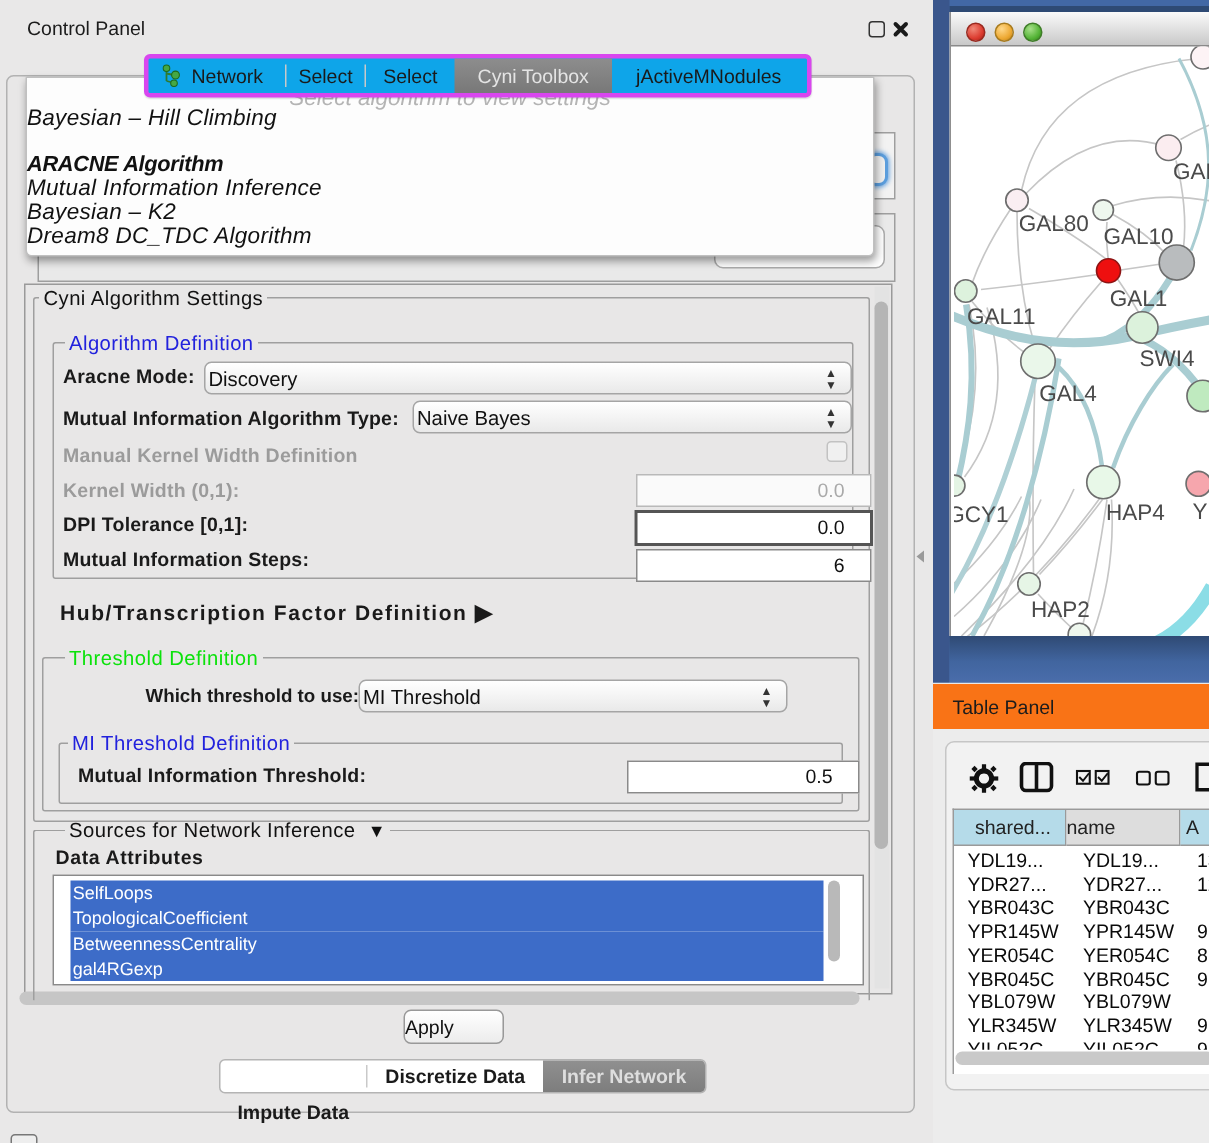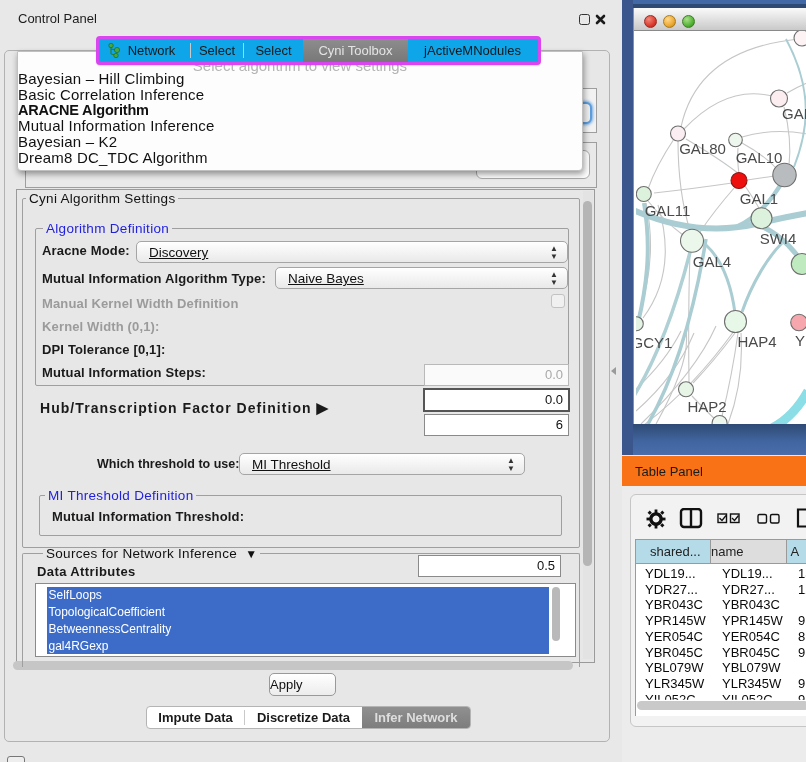--- a/index.html
+++ b/index.html
@@ -24,33 +24,33 @@
 .field-sliver{left:450px;top:7px;width:112px;height:27px;background:#fdfdfd;border:1px solid #aaa;border-radius:6px;}
 
 #spane{left:11px;top:138px;width:577px;height:472px;border:1px solid #9a9a9a;background:#e8e7e7;}
 #vscroll{left:578px;top:140px;width:10px;height:468px;background:#e3e3e3;}
 #vthumb{left:0px;top:10px;width:9px;height:365px;background:#b5b5b5;border-radius:5px;}
 #hscroll{left:8px;top:610px;width:560px;height:9px;background:#c6c6c6;border-radius:5px;}
 
 fieldset{position:absolute;margin:0;padding:0;border:1px solid #9f9f9f;border-radius:2px;}
 fieldset legend{font-size:13.5px;letter-spacing:0.3px;padding:0 3px;margin-left:3px;color:#111;}
 .lbl{position:absolute;font-size:13px;letter-spacing:0.15px;font-weight:bold;color:#1a1a1a;white-space:nowrap;}
-.combo{position:absolute;height:22px;background:linear-gradient(#ffffff,#e9e9e9);border:1px solid #a5a5a5;border-radius:5px;font-size:13.5px;color:#111;line-height:22px;padding-left:12px;box-sizing:border-box;text-decoration:underline;}
+.combo{position:absolute;height:22px;background:linear-gradient(#ffffff,#e9e9e9);border:1px solid #a5a5a5;border-radius:5px;font-size:13.5px;color:#111;line-height:22px;padding-left:2px;box-sizing:border-box;}
 .carr{position:absolute;right:9px;top:3px;font-size:8px;color:#333;line-height:8px;}
-.tfield{position:absolute;height:20px;background:#fff;border:1px solid #8a8a8a;font-size:13px;color:#111;text-align:right;padding-right:5px;line-height:19px;box-sizing:content-box;margin-top:48px;}
+.tfield{position:absolute;height:20px;background:#fff;border:1px solid #8a8a8a;font-size:13px;color:#111;text-align:right;padding-right:17px;line-height:19px;box-sizing:content-box;}
 
 #dlist{left:29.5px;top:532px;width:539px;height:72px;background:#fff;border:1px solid #8a8a8a;}
 .lrow{position:absolute;left:11px;width:500px;height:17px;background:#3d6cc8;color:#fff;font-size:12px;line-height:17px;padding-left:2px;}
 
 #applybtn{left:264px;top:622px;width:65px;height:21px;background:linear-gradient(#ffffff,#ececec);border:1px solid #999;border-radius:5px;text-align:left;font-size:13px;line-height:21px;color:#111;}
 #btabs{left:141px;top:655px;width:323px;height:21px;background:#fff;border:1px solid #b4b4b4;border-radius:4px;}
 .bseg{position:absolute;top:0;height:21px;font-size:13px;font-weight:bold;color:#1a1a1a;text-align:center;line-height:21px;}
 #bsel{left:215px;width:108px;background:linear-gradient(#909090,#7d7d7d);color:#dedede;border-radius:0 3px 3px 0;}
 
-#popup{z-index:20;left:17px;top:51px;width:564px;height:118px;background:#fdfdfd;border:1px solid #c0c0c0;border-radius:1px 1px 4px 4px;box-shadow:1px 3px 6px rgba(0,0,0,0.4);}
+#popup{z-index:20;left:17px;top:51px;width:564px;height:118px;background:#fdfdfd;border:1px solid #c0c0c0;border-radius:1px 1px 4px 4px;box-shadow:1px 3px 6px rgba(0,0,0,0.4);font-style:italic;}
 #popup .ph{position:absolute;left:0;width:100%;text-align:center;color:#b4b4b4;font-size:15px;}
 .pi{position:absolute;left:0px;font-size:15px;letter-spacing:0.2px;color:#111;white-space:nowrap;}
 
 #bluebg{left:622px;top:0;width:184px;height:455px;background:#4268a5;}
 #bluestrip{left:622px;top:0;width:11px;height:455px;background:#3a568c;}
 #netwin{left:633px;top:8px;width:173px;height:416px;background:#fff;border-left:1px solid #8f8f8f;}
 #nettitle{left:0;top:0;width:173px;height:23px;background:linear-gradient(#fafafa,#c9c9c9);border-bottom:1px solid #8a8a8a;box-sizing:border-box;}
 .tl{position:absolute;top:7px;width:11px;height:11px;border-radius:50%;}
 #tpbar{left:622px;top:456px;width:184px;height:30px;background:#f97316;}
 #tpbar div{position:absolute;left:13px;top:8px;font-size:13px;color:#1c1c1c;}
@@ -100,20 +100,23 @@
   <div class="abs" style="left:546px;top:243px;width:12px;height:12px;background:#f0f0f0;border:1px solid #c2c2c2;border-radius:3px;"></div>
   <div class="lbl gray" style="left:37px;top:268px;">Kernel Width (0,1):</div>
   <div class="tfield" style="left:419px;top:265px;width:138px;background:#fafafa;border-color:#b9b9b9;color:#a9a9a9;">0.0</div>
   <div class="lbl" style="left:37px;top:291px;">DPI Tolerance [0,1]:</div>
   <div class="tfield" style="left:418px;top:289px;width:138px;border:2px solid #555;">0.0</div>
   <div class="lbl" style="left:37px;top:314px;">Mutual Information Steps:</div>
   <div class="tfield" style="left:419px;top:315px;width:138px;">6</div>
 
   <div class="lbl" style="left:35px;top:348px;font-size:14px;letter-spacing:1.05px;">Hub/Transcription Factor Definition <span style="font-size:15px;letter-spacing:0;">▶</span></div>
 
+  <fieldset style="left:23px;top:380px;width:543px;height:108px;">
+      <legend style="color:#0ce20c;margin-left:14px;">Threshold Definition</legend>
+    </fieldset>
   <div class="lbl" style="left:92px;top:406px;font-size:12.5px;letter-spacing:0;">Which threshold to use:</div>
   <div class="combo" style="left:234px;top:402px;width:286px;">MI Threshold<span class="carr">▲<br>▼</span></div>
   <fieldset style="left:34px;top:437px;width:521px;height:46px;">
       <legend style="color:#2222dd;margin-left:5px;">MI Threshold Definition</legend>
     </fieldset>
   <div class="lbl" style="left:47px;top:458px;">Mutual Information Threshold:</div>
   <div class="tfield" style="left:413px;top:456px;width:136px;">0.5</div>
 
   <fieldset style="left:17px;top:495px;width:556px;height:120px;border-bottom:none;border-radius:2px 2px 0 0;">
       <legend style="color:#111;margin-left:20px;font-weight:normal;">Sources for Network Inference &nbsp;<span style="font-size:12px;">▼</span></legend>
@@ -122,21 +125,21 @@
   <div class="abs" id="dlist">
     <div class="lrow" style="top:3px;">SelfLoops</div>
     <div class="lrow" style="top:20px;">TopologicalCoefficient</div>
     <div class="lrow" style="top:37px;">BetweennessCentrality</div>
     <div class="lrow" style="top:54px;height:16px;">gal4RGexp</div>
     <div class="abs" style="left:516px;top:3px;width:8px;height:54px;background:#b9b9b9;border-radius:4px;"></div>
   </div>
 
   <div class="abs" id="applybtn">Apply</div>
   <div class="abs" id="btabs">
-    <div class="bseg" style="left:0px;width:97px;">Impute Data</div>
+    <div class="bseg" style="left:0px;width:97px;margin-top:24px;">Impute Data</div>
     <div class="tsep" style="left:97px;top:3px;"></div>
     <div class="bseg" style="left:98px;width:117px;">Discretize Data</div>
     <div class="bseg" id="bsel">Infer Network</div>
   </div>
 </div>
 
 <div class="abs" id="toptabs">
   <svg class="abs" style="left:9px;top:3px;" width="14" height="16" viewBox="0 0 14 16">
     <path d="M3 4 L3 12 M3 7 L8 8 M3 12 L7 13" stroke="#2f7a2f" stroke-width="1.2" fill="none"></path>
     <circle cx="3" cy="3.5" r="2.2" fill="#45a845" stroke="#1d6b1d" stroke-width="0.7"></circle>
@@ -148,21 +151,20 @@
   <div class="tseg" style="left:92px;width:52px;">Select</div>
   <div class="tsep" style="left:144px;"></div>
   <div class="tseg" style="left:145px;width:59px;">Select</div>
   <div class="tseg" id="tsel">Cyni Toolbox</div>
   <div class="tseg" style="left:309px;width:129px;">jActiveMNodules</div>
 </div>
 
 <div class="abs" id="popup">
   <div class="ph" style="top:5px;">Select algorithm to view settings</div>
   <div class="pi" style="top:18px;">Bayesian – Hill Climbing</div>
-  <div class="pi" style="top:33.8px;">Basic Correlation Inference</div>
   <div class="pi b" style="top:50px;font-size:14.5px;letter-spacing:-0.2px;">ARACNE Algorithm</div>
   <div class="pi" style="top:65.4px;">Mutual Information Inference</div>
   <div class="pi" style="top:81px;">Bayesian – K2</div>
   <div class="pi" style="top:96.8px;">Dream8 DC_TDC Algorithm</div>
 </div>
 
 <div class="abs" id="bluebg"></div>
 <div class="abs" id="bluestrip"></div>
 <div class="abs" style="left:633px;top:4px;width:173px;height:5px;background:#2e4a74;"></div>
 <div class="abs" style="left:633px;top:424px;width:173px;height:31px;background:linear-gradient(180deg,#2f4a74 0%,#41659f 55%,#4a6dab 100%);"></div>

